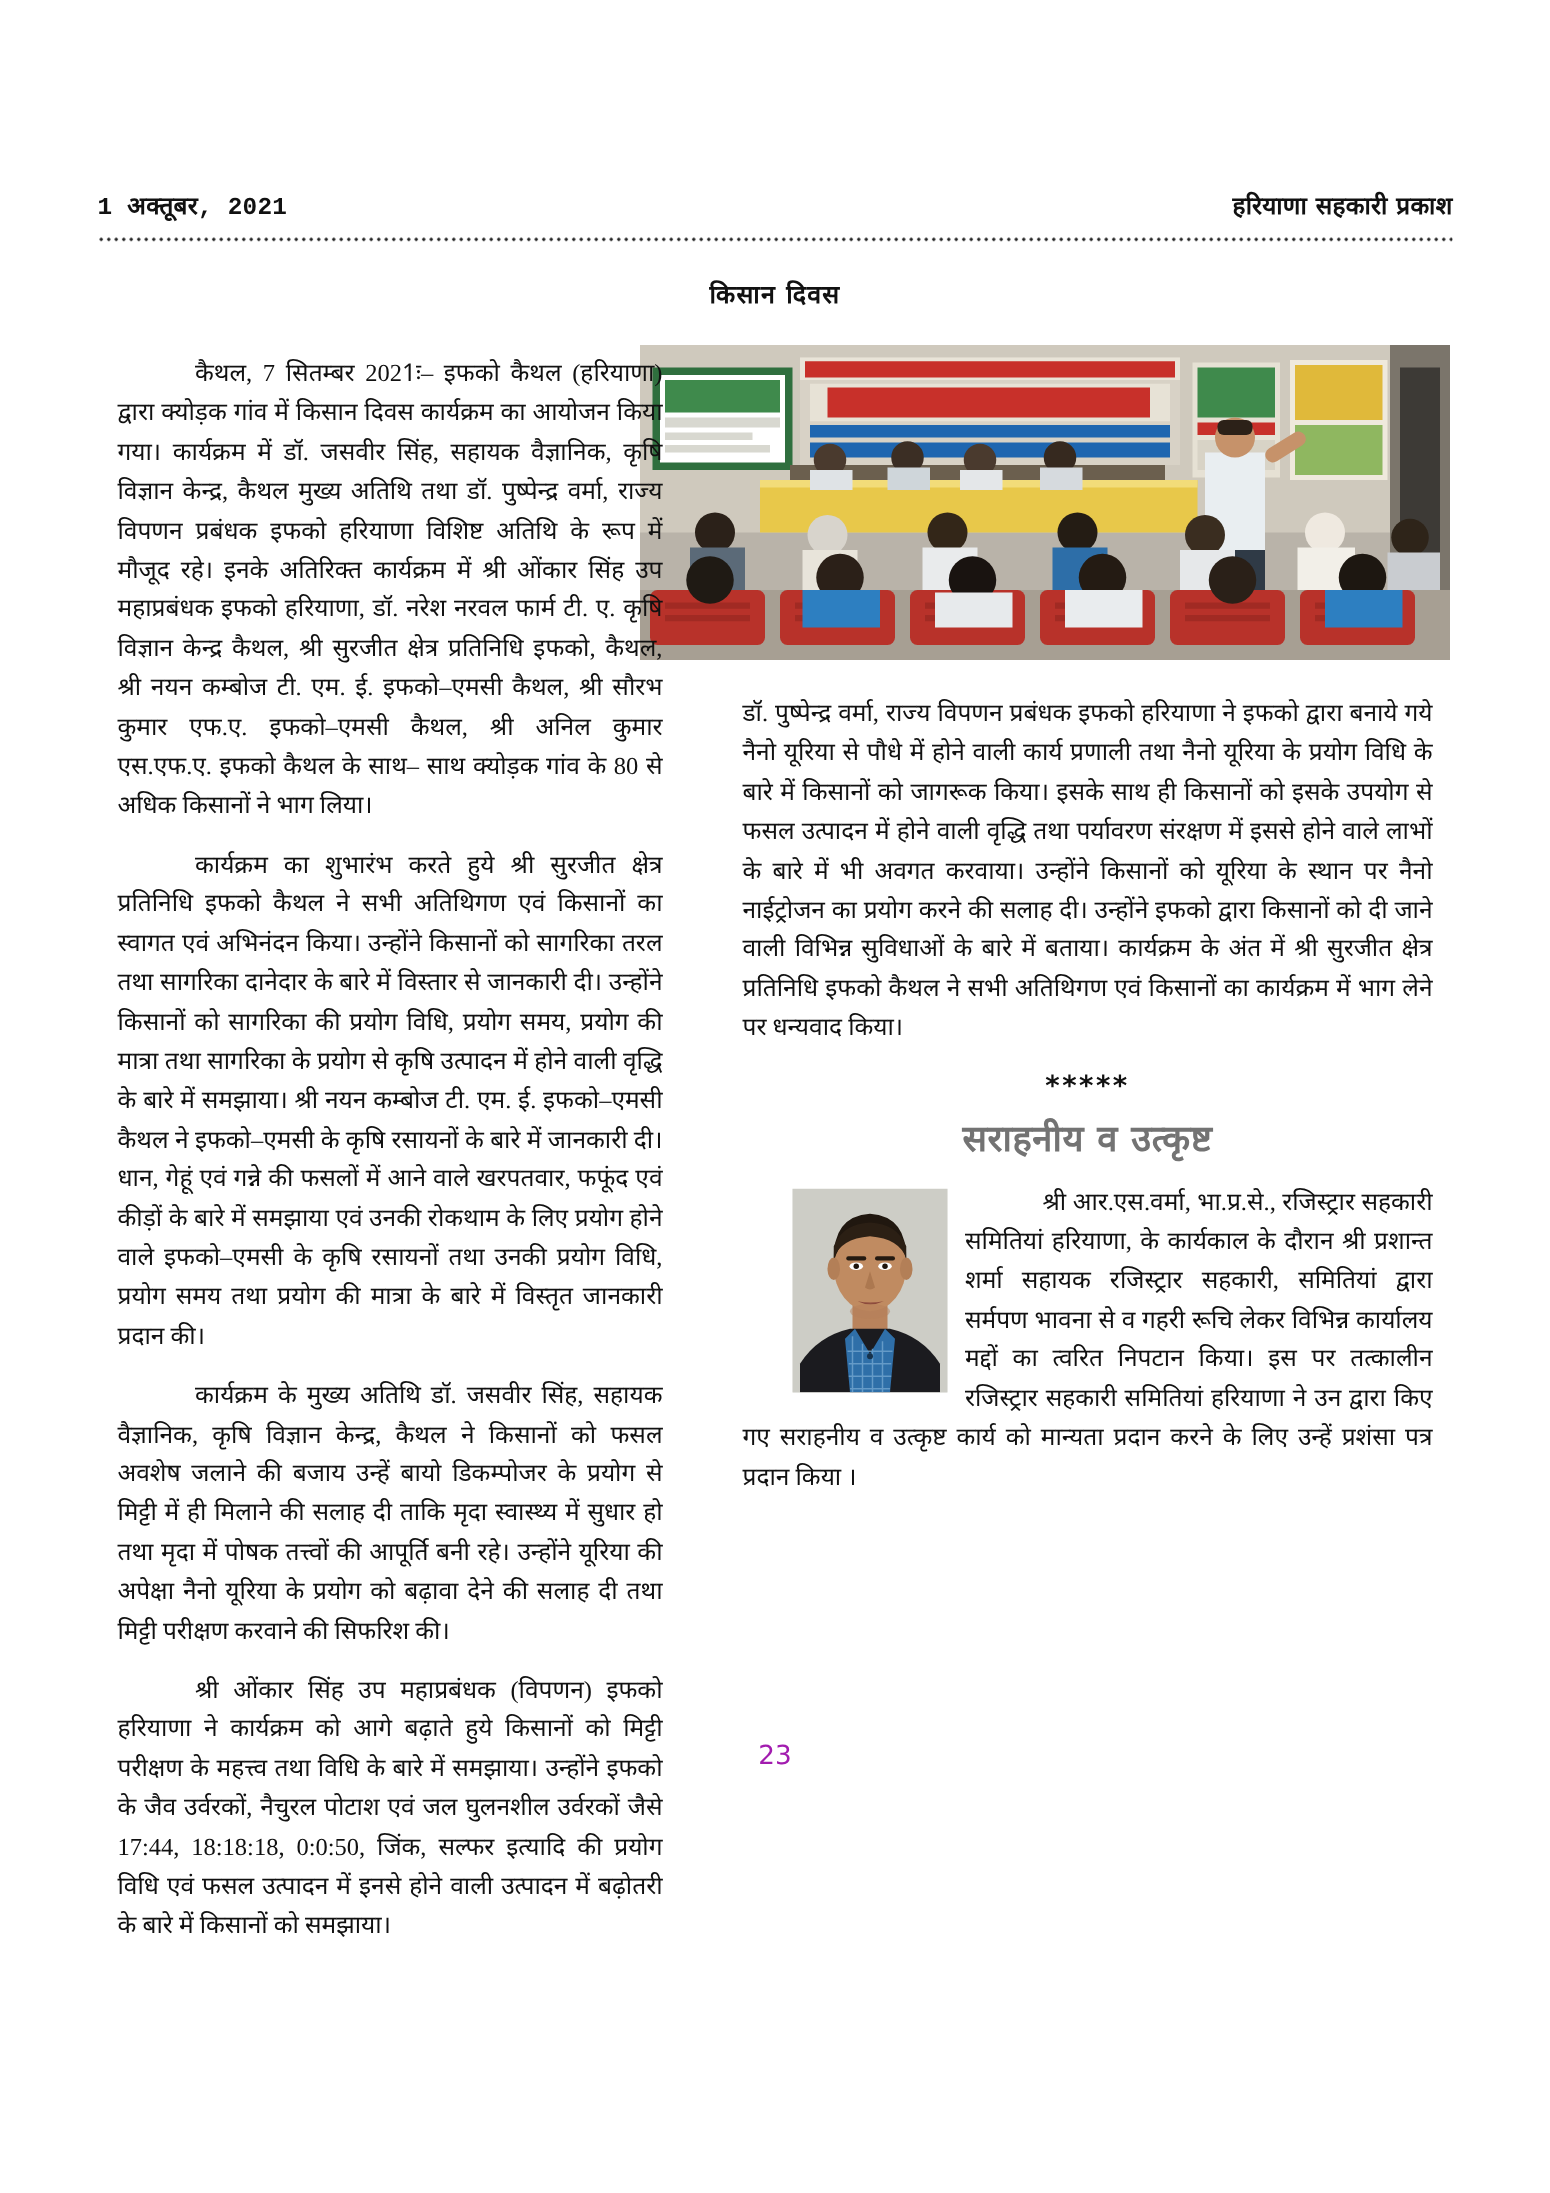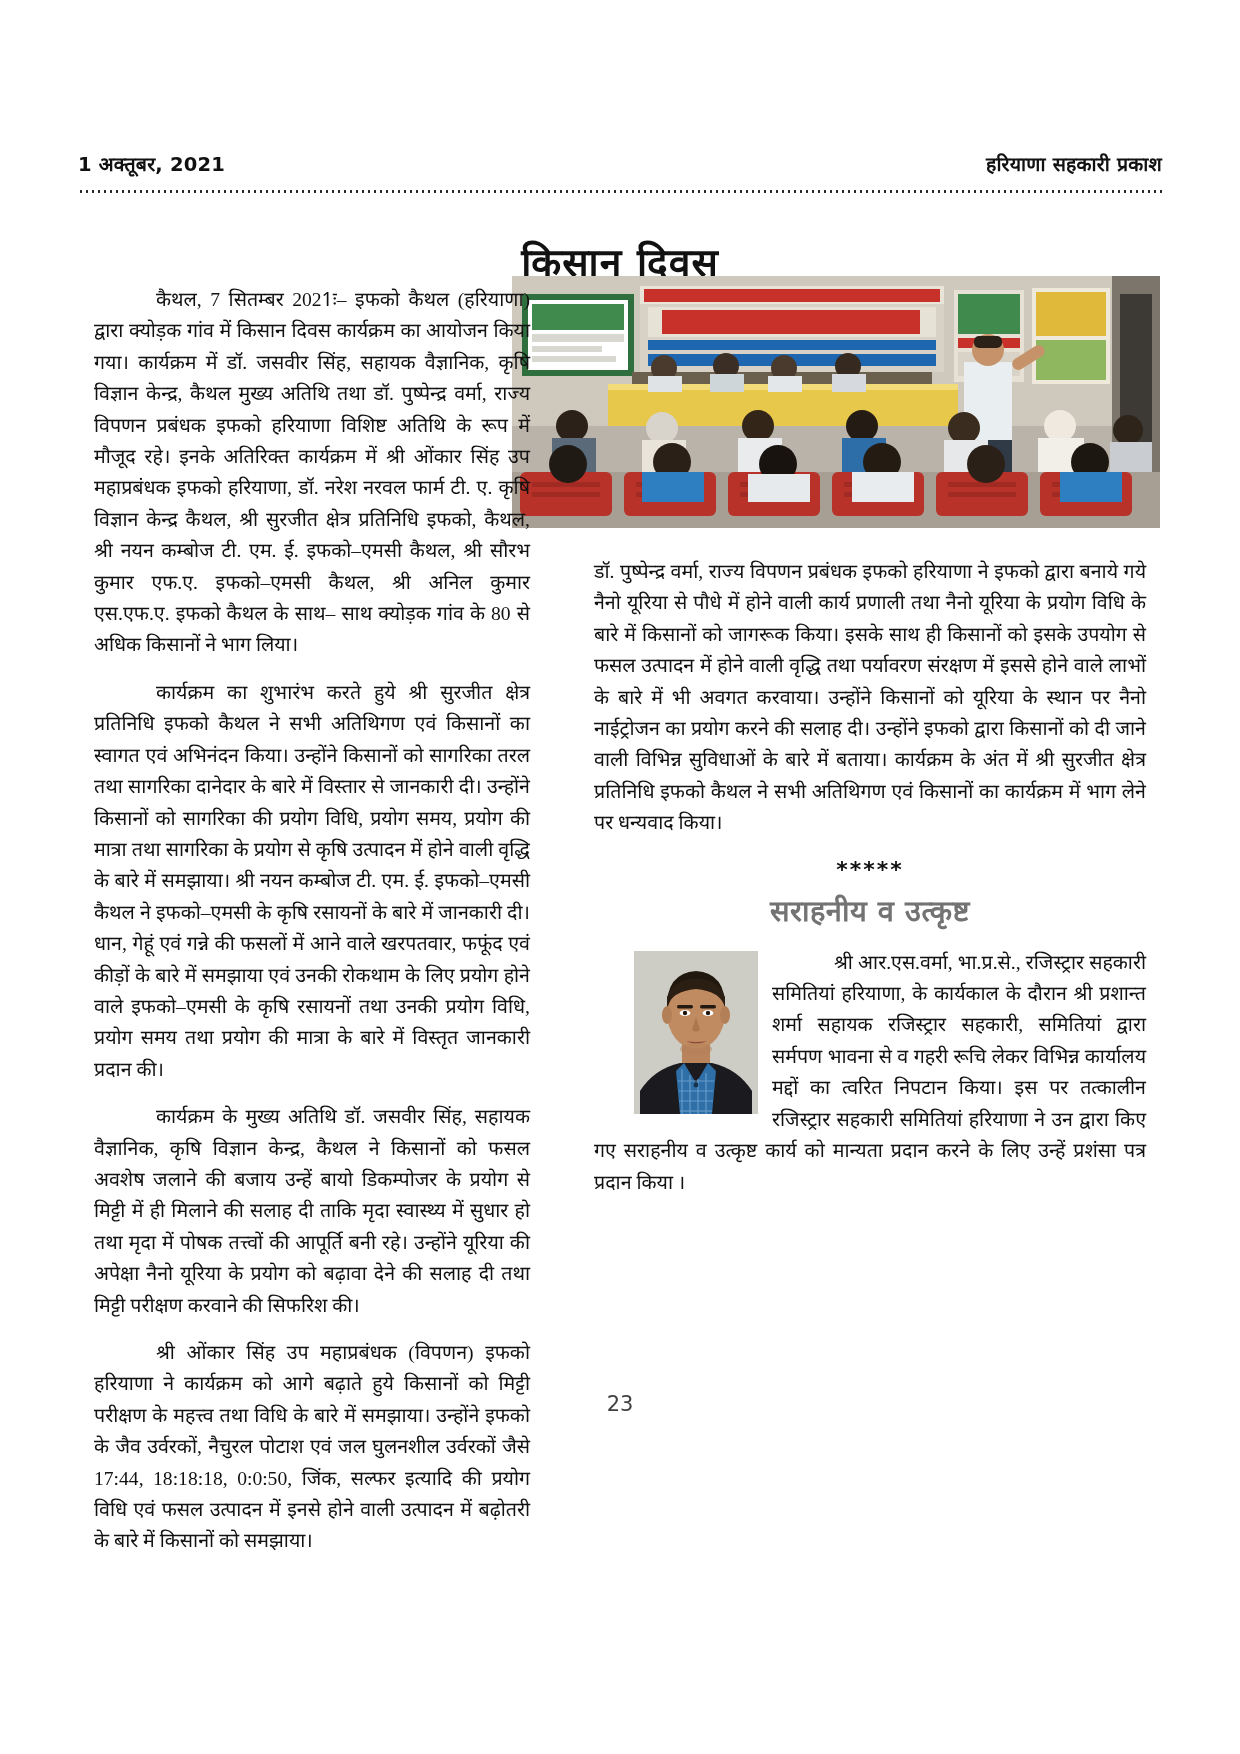--- a/index.html
+++ b/index.html
@@ -33,21 +33,21 @@
     width: 1084px;
     display: flex;
     justify-content: space-between;
     align-items: baseline;
     font-family: "DejaVu Sans", sans-serif;
     font-weight: bold;
     font-size: 19.5px;
     letter-spacing: 0.2px;
     color: #111;
   }
-  .running-head .issue-date { white-space: nowrap; }
+  .running-head .issue-date { white-space: nowrap; font-family: Liberation Mono, monospace; }
   .running-head .masthead { white-space: nowrap; }
 
   .head-rule {
     position: absolute;
     left: 78px;
     top: 190px;
     width: 1084px;
     height: 3px;
     background-image: radial-gradient(circle, #222 0, #222 1.1px, transparent 1.4px);
     background-size: 6px 3px;
@@ -56,21 +56,21 @@
 
   
   .article-title {
     position: absolute;
     left: 78px;
     top: 208px;
     width: 1084px;
     text-align: center;
     font-family: "DejaVu Sans", sans-serif;
     font-weight: bold;
-    font-size: 39px;
+    font-size: 20px;
     letter-spacing: 1px;
     color: #111;
   }
 
   
   .col {
     position: absolute;
     top: 268px;
     width: 468px;
     font-size: 19.6px;
@@ -138,21 +138,21 @@
 
   
   .folio {
     position: absolute;
     left: 0;
     top: 1392px;
     width: 1240px;
     text-align: center;
     font-family: "DejaVu Sans", sans-serif;
     font-size: 21px;
-    color: #404040;
+    color: #a21caf;
   }
 </style>
 </head>
 <body>
 
 <div class="page">
 
   <div class="running-head">
     <span class="issue-date">1 अक्तूबर, 2021</span>
     <span class="masthead">हरियाणा सहकारी प्रकाश</span>

